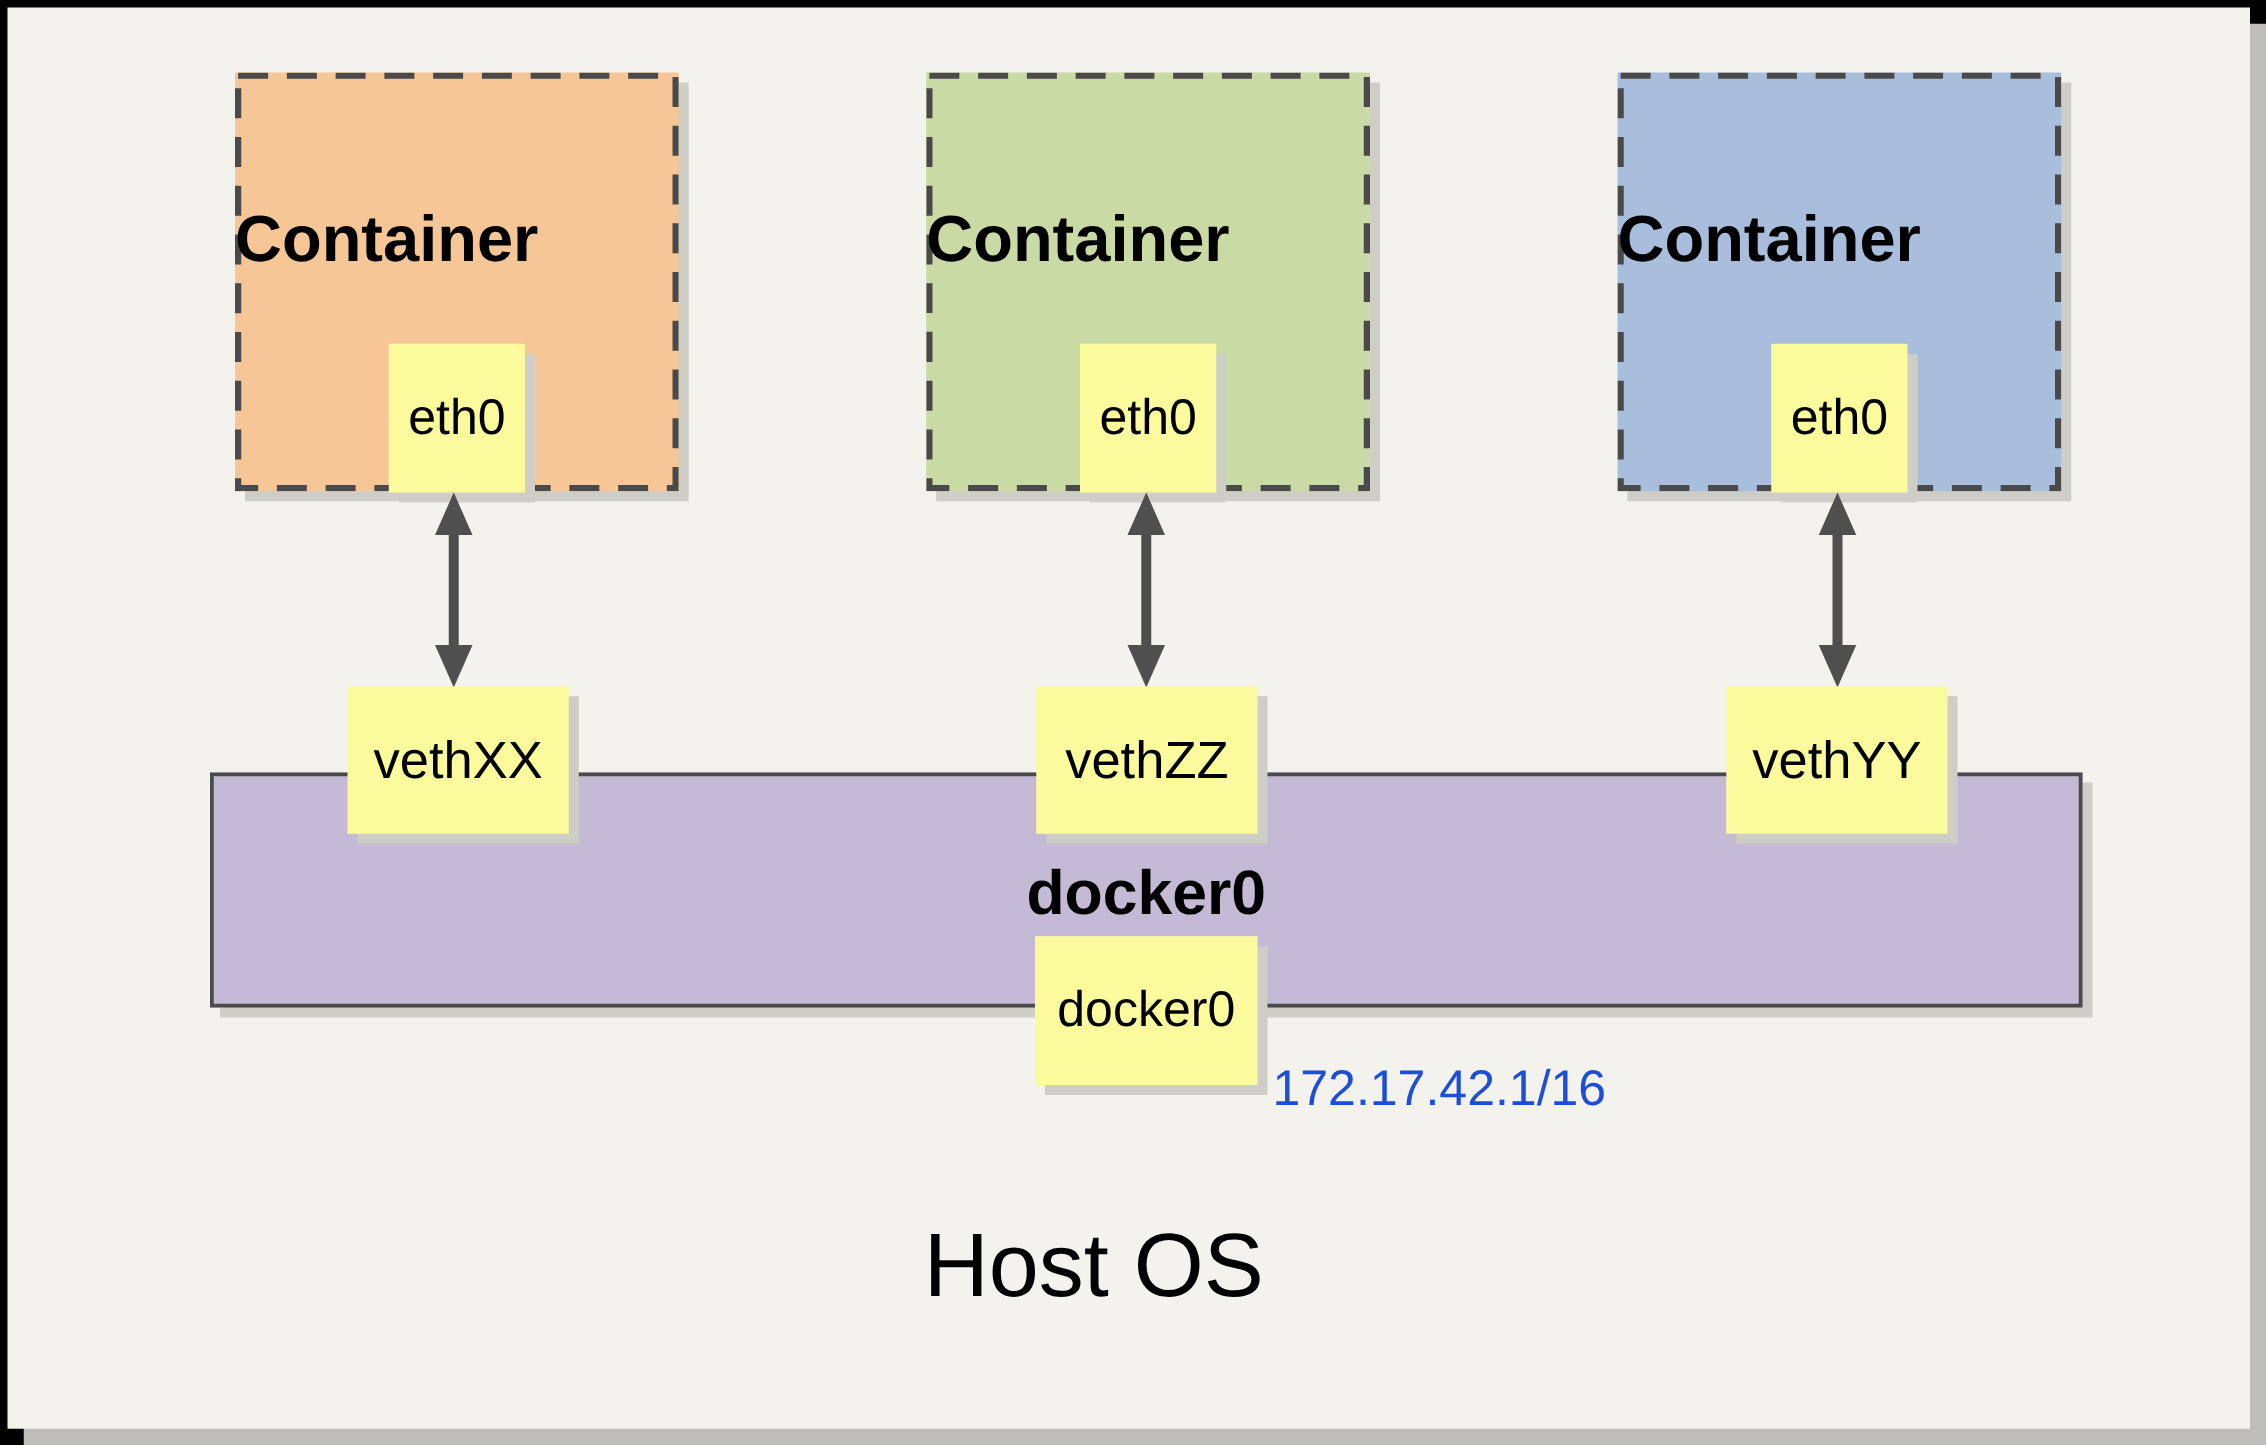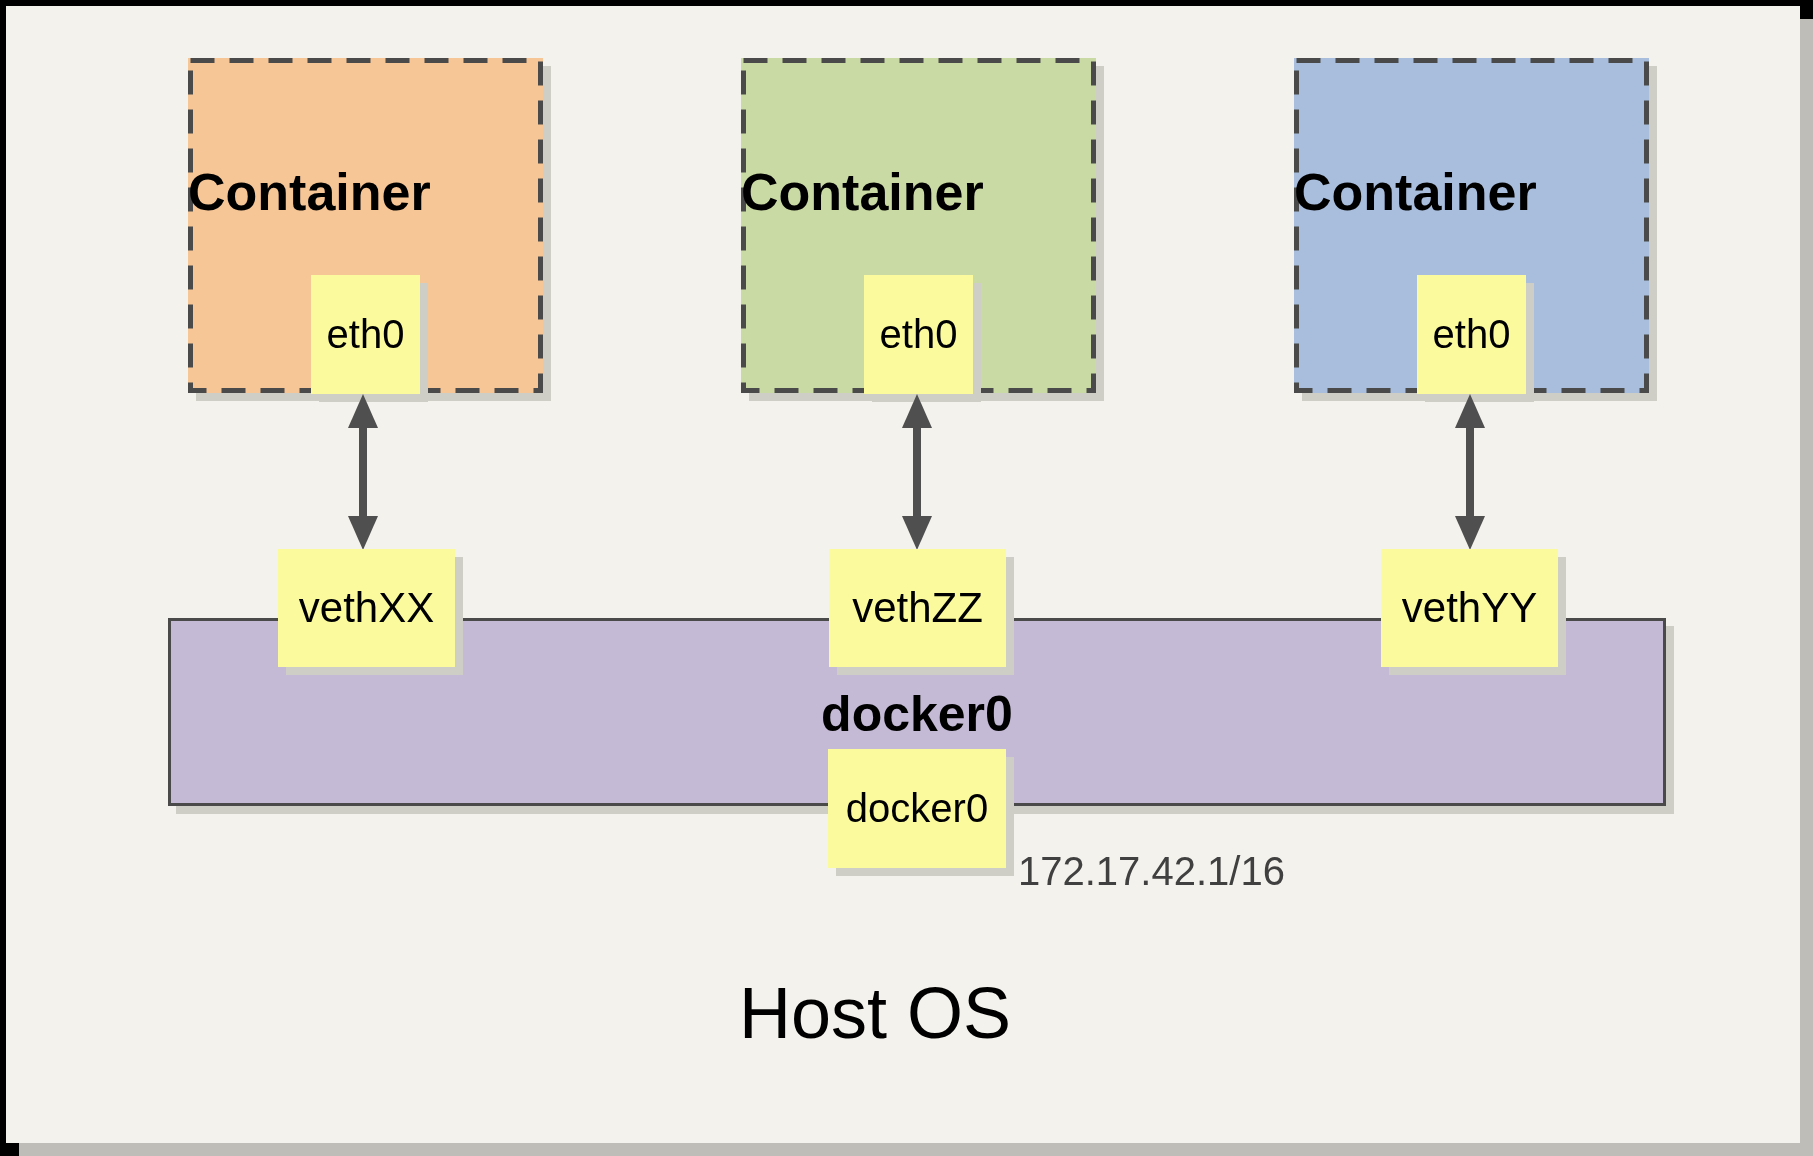--- a/index.html
+++ b/index.html
@@ -69,21 +69,21 @@
     z-index:1;
   }
   .bridge-label{
     position:absolute; top:66px; left:0; right:0;
     text-align:center;
     font-size:50px; font-weight:bold; color:#000;
     line-height:54px;
   }
   .subnet-label{
     position:absolute; left:1012px; top:842px;
-    font-size:40px; color:#404040; line-height:46px;
+    font-size:40px; color:#1d4ed8; line-height:46px;
     z-index:3;
   }
   .host-title{
     position:absolute; left:869px; top:963px;
     transform:translateX(-50%);
     font-size:72px; color:#000; line-height:88px;
     white-space:nowrap;
   }
 </style>
 </head>

